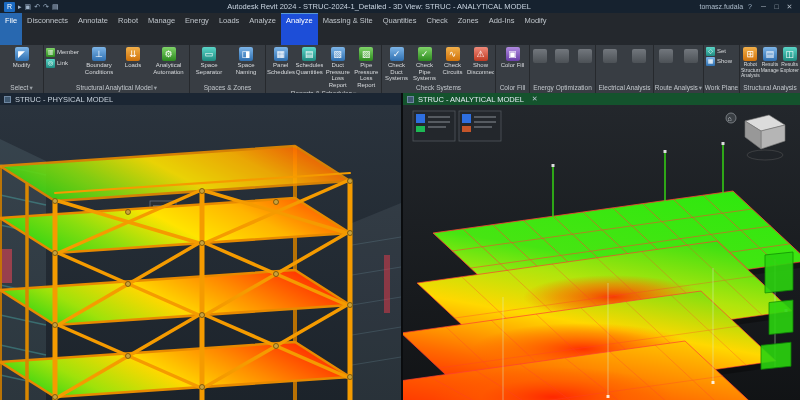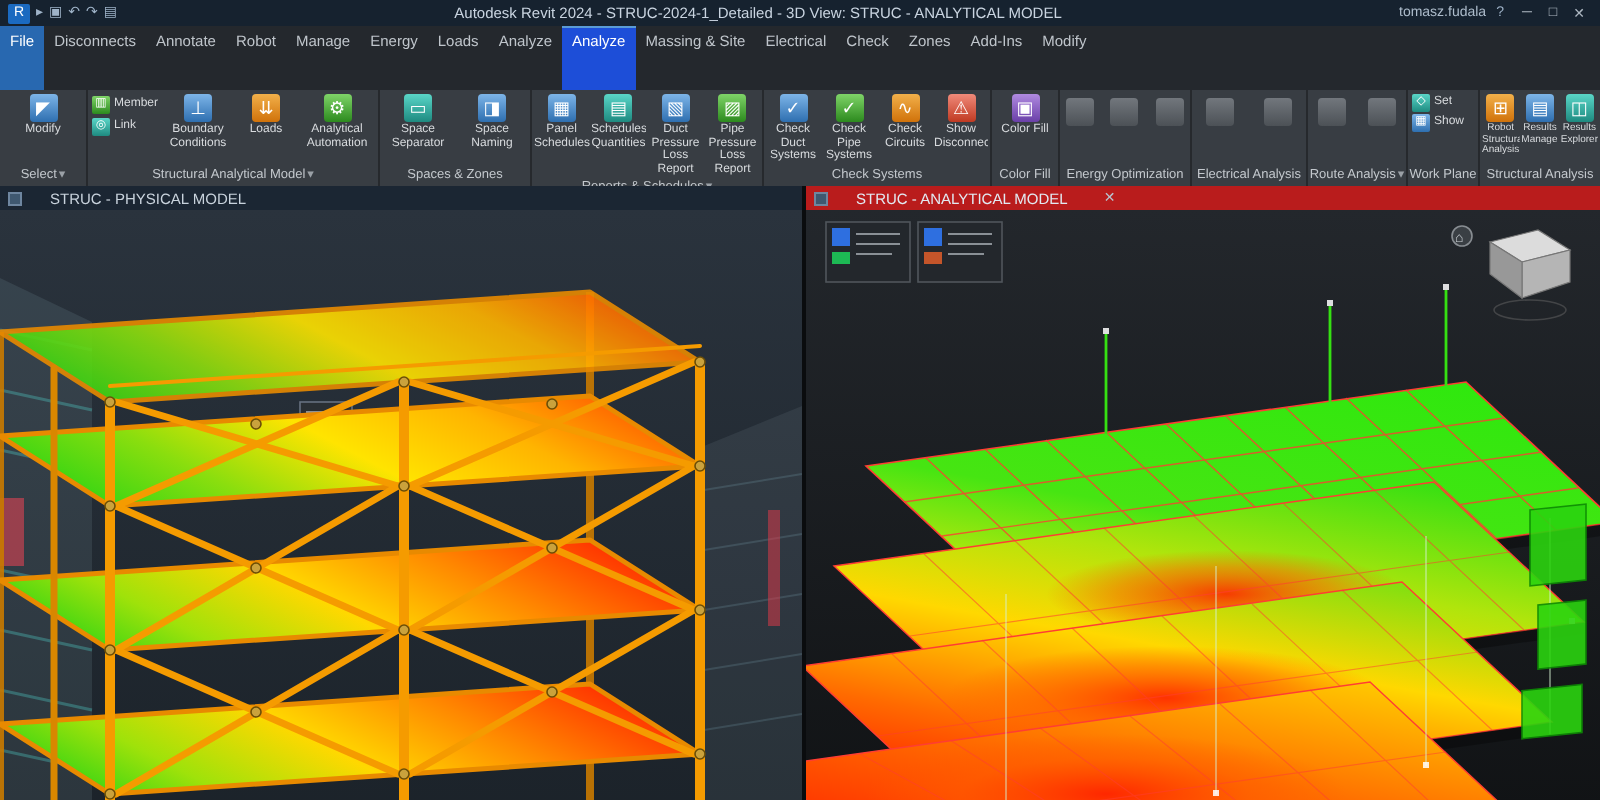--- a/index.html
+++ b/index.html
@@ -55,22 +55,22 @@
   .ic-red    { background:linear-gradient(#f08a7a,#c03a22); }
   .ic-dis    { background:linear-gradient(#72777d,#4c5156); }
 
   
   .views { display:flex; height:325px; background:#0d0f11; }
   .vp { position:relative; display:flex; flex-direction:column; }
   .vp-left  { width:401px; }
   .vp-div   { width:2px; background:#0a0c0e; }
   .vp-right { width:397px; }
   .vp-title { height:12px; background:#1b2633; display:flex; align-items:center;
-    padding:0 4px; font-size:7.5px; color:#c8d2dc; gap:14px; }
-  .vp-right .vp-title { background:#b91c1c; color:#e2eaf2; }
+    padding:0 4px; font-size:7.5px; color:#c8d2dc; gap:4px; }
+  .vp-right .vp-title { background:#14532d; color:#e2eaf2; }
   .vp-title .vicon { width:7px; height:7px; background:#3f5succeed870; background:#3f5870;
     border:1px solid #6e86a0; flex:none; }
   .vp-title .vx { margin-left:4px; color:#b8c4d0; font-size:7px; }
   svg { display:block; }
 </style>
 </head>
 <body>
 
 <div class="titlebar">
   <div class="qicons">
@@ -97,21 +97,21 @@
   <span class="tab file">File</span>
   <span class="tab">Disconnects</span>
   <span class="tab">Annotate</span>
   <span class="tab">Robot</span>
   <span class="tab">Manage</span>
   <span class="tab">Energy</span>
   <span class="tab">Loads</span>
   <span class="tab">Analyze</span>
   <span class="tab active">Analyze</span>
   <span class="tab">Massing &amp; Site</span>
-  <span class="tab">Electrical</span>
+  <span class="tab">Quantities</span>
   <span class="tab">Check</span>
   <span class="tab">Zones</span>
   <span class="tab">Add-Ins</span>
   <span class="tab">Modify</span>
 </div>
 
 <div class="ribbon">
 
   <div class="panel" style="width:44px">
     <div class="p-body">

